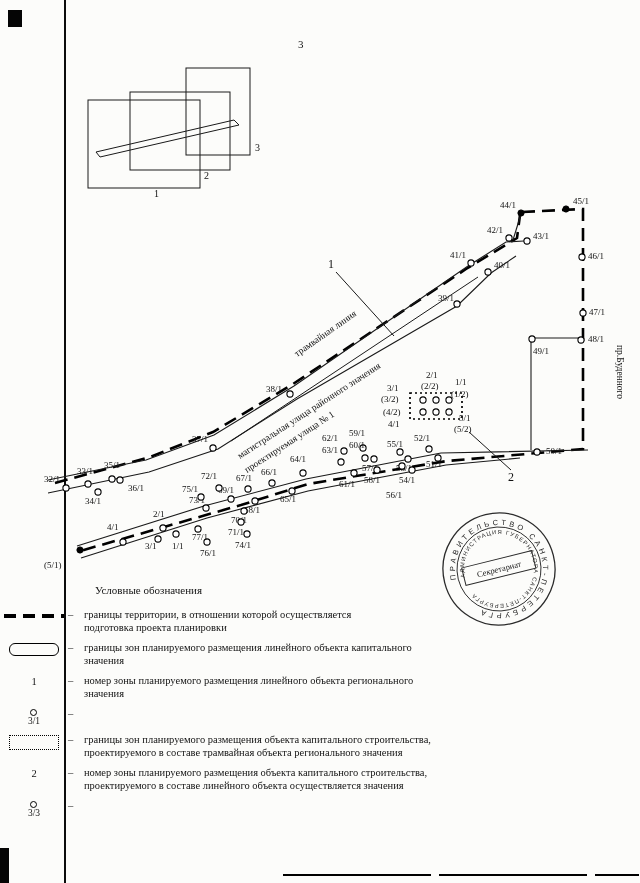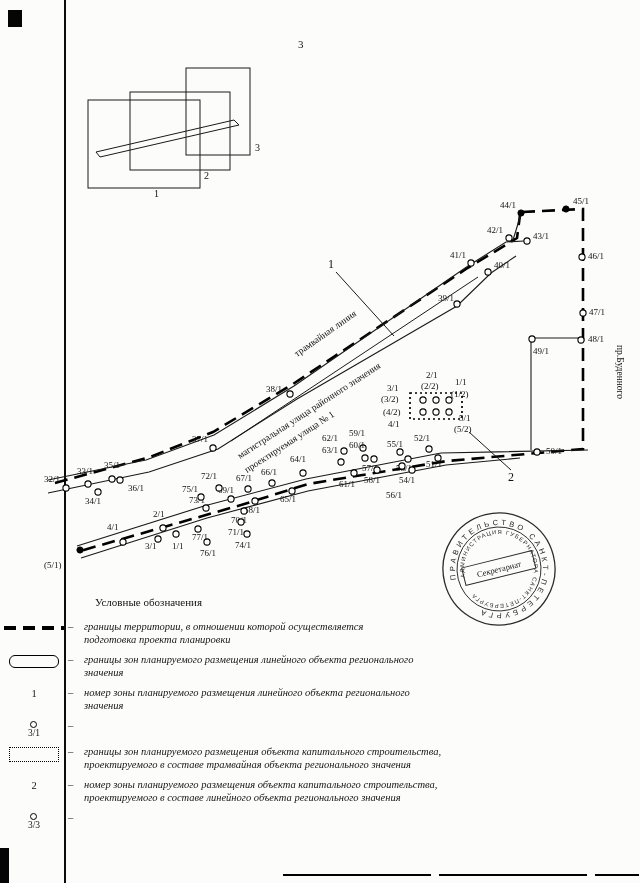--- a/index.html
+++ b/index.html
@@ -30,26 +30,26 @@
   .zone-label{font-size:12px;fill:#111;}
   .inset-label{font-size:10px;fill:#111;}
   
   .stamp-ring{fill:none;stroke:#2b2b2b;stroke-width:1.3;}
   .stamp-ring-mid{fill:none;stroke:#2b2b2b;stroke-width:0.9;}
   .stamp-box{fill:none;stroke:#2b2b2b;stroke-width:1;}
   .stamp-text-outer{font-size:7.5px;letter-spacing:3.2px;fill:#2b2b2b;font-family:"Liberation Sans",sans-serif;}
   .stamp-text-inner{font-size:5.8px;letter-spacing:1.1px;fill:#2b2b2b;font-family:"Liberation Sans",sans-serif;}
   .stamp-center{font-size:8.5px;fill:#1a1a1a;}
   
-  .legend{position:absolute;left:0;top:596px;width:640px;}
+  .legend{position:absolute;left:0;top:584px;width:640px;}
   .legend-title{margin-left:95px;font-size:11px;margin-bottom:13px;}
   .lg-row{display:flex;align-items:flex-start;margin-bottom:8px;}
   .lg-sym{flex:0 0 68px;width:68px;display:flex;flex-direction:column;align-items:center;padding-top:1px;}
   .lg-dash{flex:0 0 16px;width:16px;font-size:10.5px;line-height:12.5px;}
-  .lg-text{width:455px;font-size:10.5px;line-height:12.5px;white-space:pre-line;font-style:italic;}
+  .lg-text{width:455px;font-size:10.5px;line-height:12.5px;white-space:pre-line;}
   .sym-dash{width:60px;height:4px;margin-top:4px;
     background:repeating-linear-gradient(90deg,#000 0 12px,transparent 12px 19px);}
   .sym-stadium{width:48px;height:11px;border:1.6px solid #000;border-radius:6px;}
   .sym-dotted{width:48px;height:13px;border:1.8px dotted #000;}
   .sym-num{font-size:10.5px;}
   .sym-pt{display:flex;flex-direction:column;align-items:center;}
   .sym-circle{width:5px;height:5px;border:1px solid #000;border-radius:50%;display:block;}
   .sym-ptlabel{font-size:9.5px;display:block;text-align:center;}
 </style>
 </head>
@@ -251,21 +251,21 @@
           </div>
           <div class="lg-dash">–</div>
           <div class="lg-text">границы территории, в отношении которой осуществляется
 подготовка проекта планировки</div>
         </div>
         <div class="lg-row">
           <div class="lg-sym">
             <div class="sym-stadium"></div>
           </div>
           <div class="lg-dash">–</div>
-          <div class="lg-text">границы зон планируемого размещения линейного объекта регионального
+          <div class="lg-text">границы зон планируемого размещения линейного объекта капитального
 значения</div>
         </div>
         <div class="lg-row">
           <div class="lg-sym">
             <div class="sym-num">1</div>
           </div>
           <div class="lg-dash">–</div>
           <div class="lg-text">номер зоны планируемого размещения линейного объекта регионального
 значения</div>
         </div>
@@ -285,21 +285,21 @@
           <div class="lg-dash">–</div>
           <div class="lg-text">границы зон планируемого размещения объекта капитального строительства,
 проектируемого в составе трамвайная объекта регионального значения</div>
         </div>
         <div class="lg-row">
           <div class="lg-sym">
             <div class="sym-num">2</div>
           </div>
           <div class="lg-dash">–</div>
           <div class="lg-text">номер зоны планируемого размещения объекта капитального строительства,
-проектируемого в составе линейного объекта регионального значения</div>
+проектируемого в составе линейного объекта осуществляется значения</div>
         </div>
         <div class="lg-row">
           <div class="lg-sym">
             <div class="sym-pt">
               <span class="sym-circle"></span>
               <span class="sym-ptlabel">3/3</span>
             </div>
           </div>
           <div class="lg-dash">–</div>
         </div>

